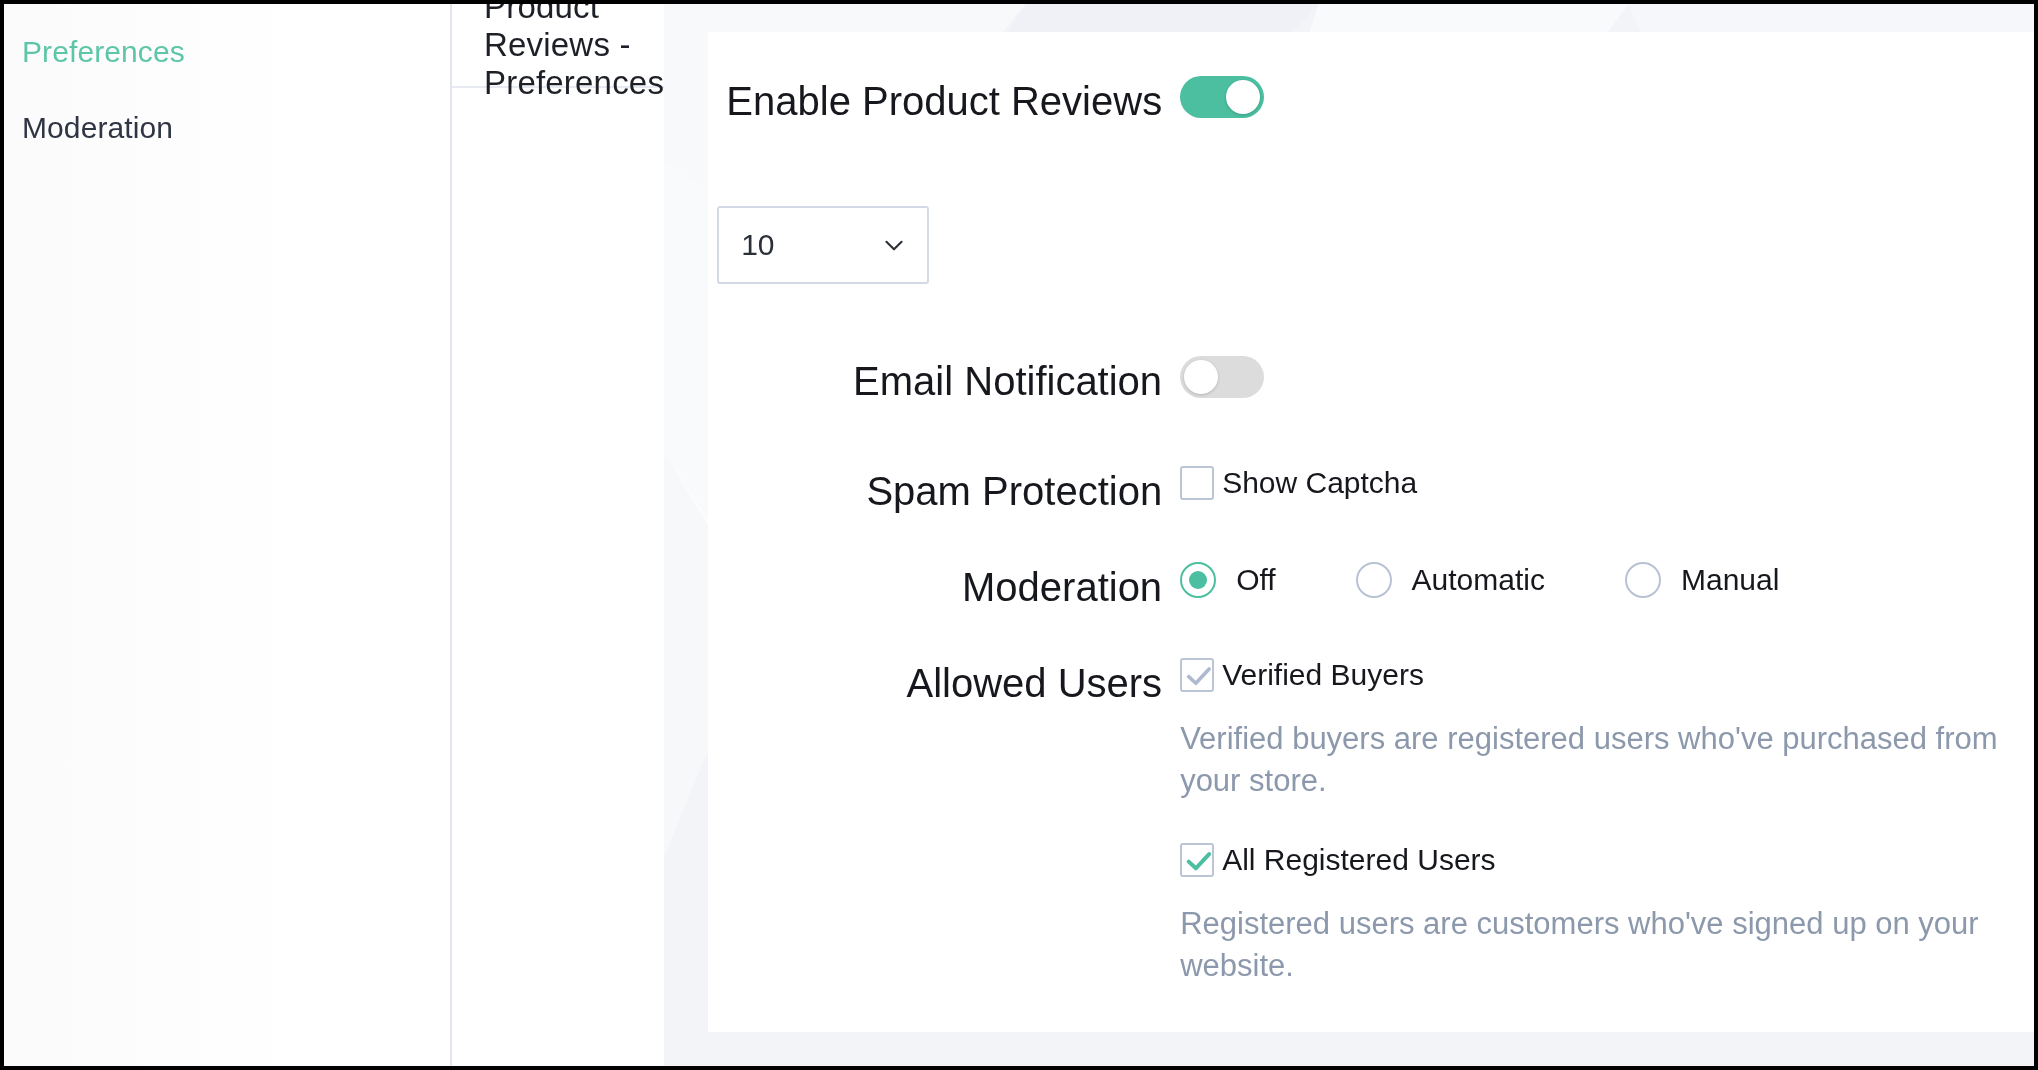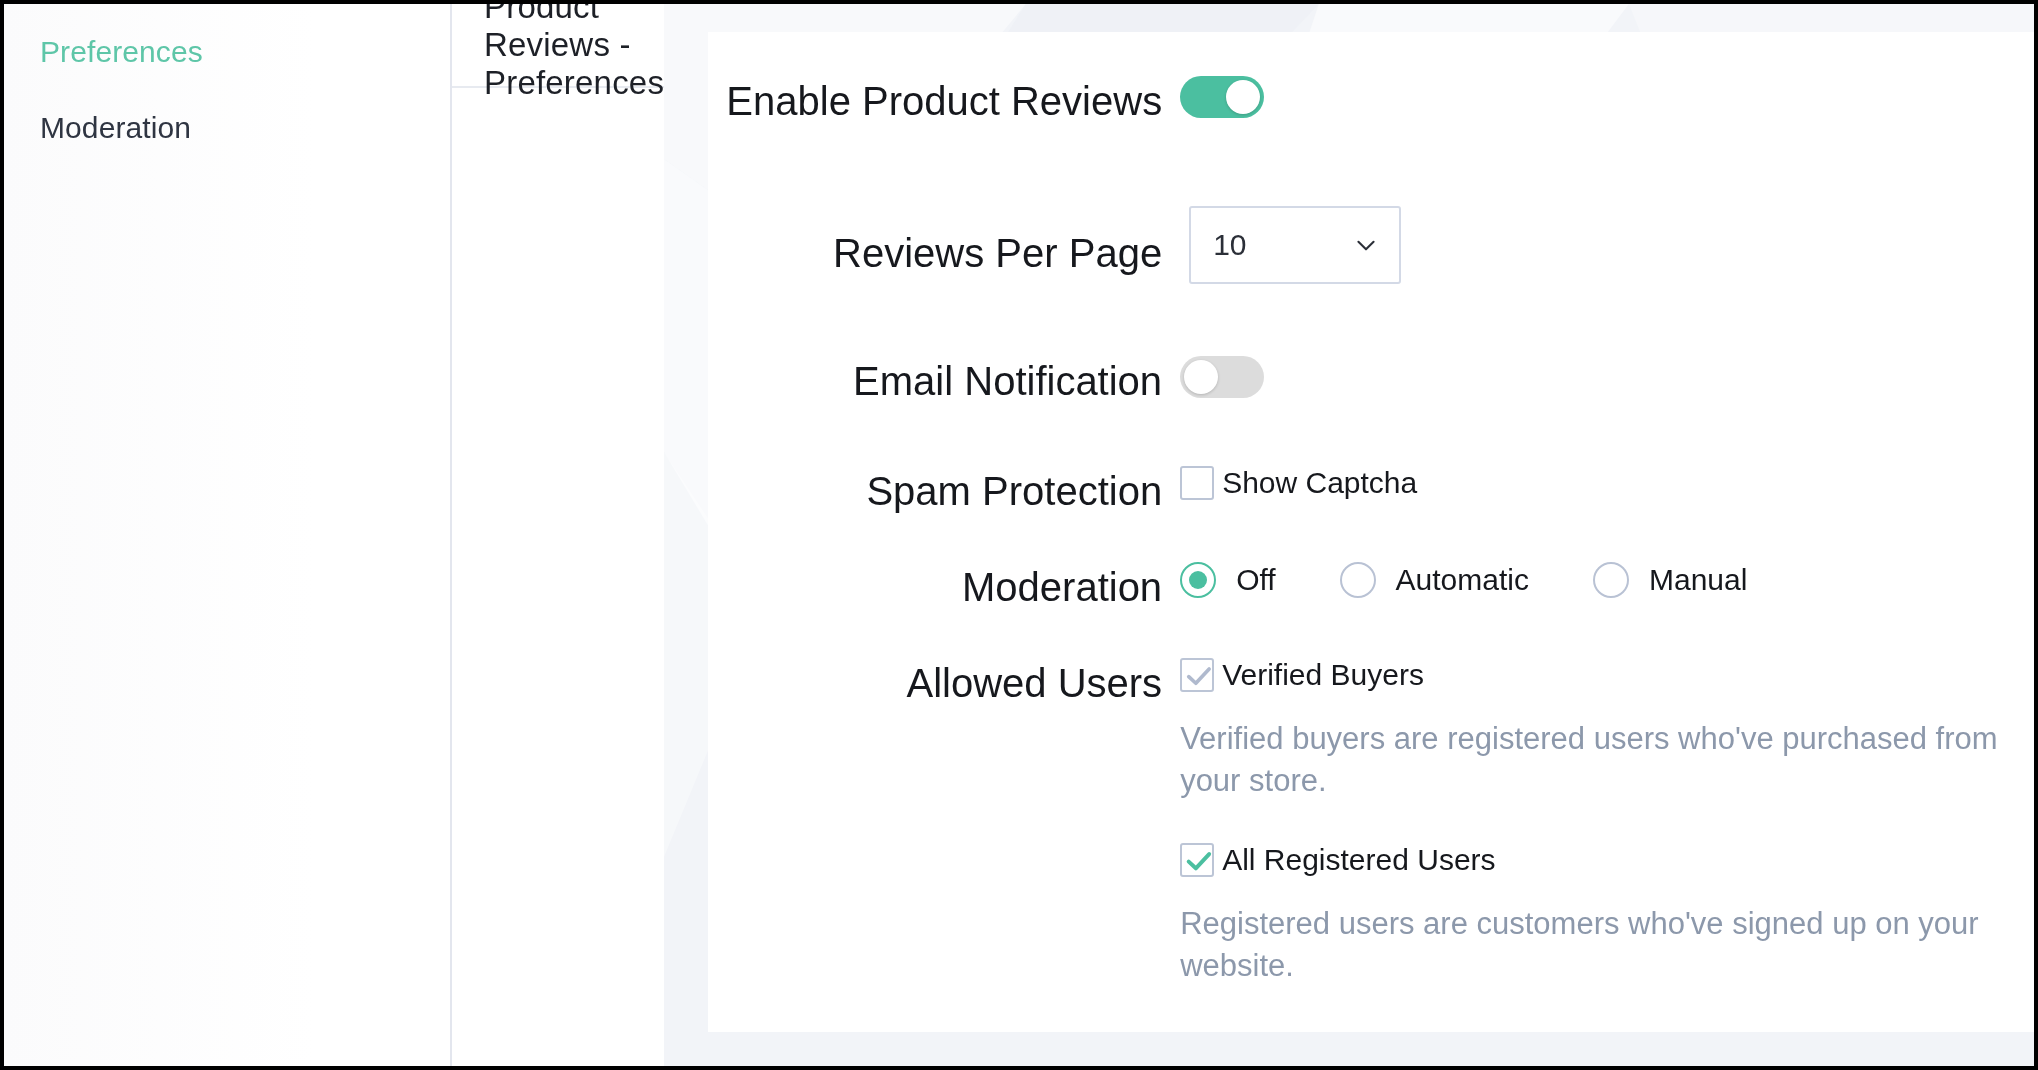--- a/index.html
+++ b/index.html
@@ -31,21 +31,21 @@
     flex: 0 0 448px;
     background: linear-gradient(to right, #fbfbfc 0%, #ffffff 70%);
     border-right: 2px solid #e3e6ee;
     padding-top: 10px;
     position: relative;
   }
   .sidebar-item {
     height: 76px;
     display: flex;
     align-items: center;
-    padding-left: 36px;
+    padding-left: 18px;
     font-size: 30px;
     color: #2f3542;
     cursor: pointer;
     letter-spacing: 0.1px;
   }
   .sidebar-item.active { color: #5ec6a8; }
 
   
   .main {
     flex: 1 1 auto;
@@ -179,21 +179,21 @@
   .checkbox svg { position: absolute; left: -2px; top: -3px; }
   .check-label {
     font-size: 30px;
     color: #16181d;
   }
 
   
   .radio-group {
     display: flex;
     align-items: center;
-    gap: 0;
+    gap: 16px;
   }
   .radio-item {
     display: flex;
     align-items: center;
     gap: 20px;
     margin-right: 64px;
     cursor: pointer;
   }
   .radio {
     width: 36px; height: 36px;
@@ -266,21 +266,20 @@
             <div class="row-control">
               <div class="toggle on">
                 <span class="knob"></span>
               </div>
             </div>
           </div>
 
           <div class="spacer-1"></div>
 
           <div class="form-row">
-            <div class="row-label" style="padding-top:22px;">Reviews Per Page</div>
             <div class="row-control">
               <div class="select-box">
                 <span class="select-value">10</span>
                 <span class="chev">
                   <svg width="26" height="26" viewBox="0 0 24 24" fill="none" stroke="#2b2f38" stroke-width="1.9" stroke-linecap="round" stroke-linejoin="round">
                     <polyline points="5,9 12,16 19,9"></polyline>
                   </svg>
                 </span>
               </div>
             </div>

